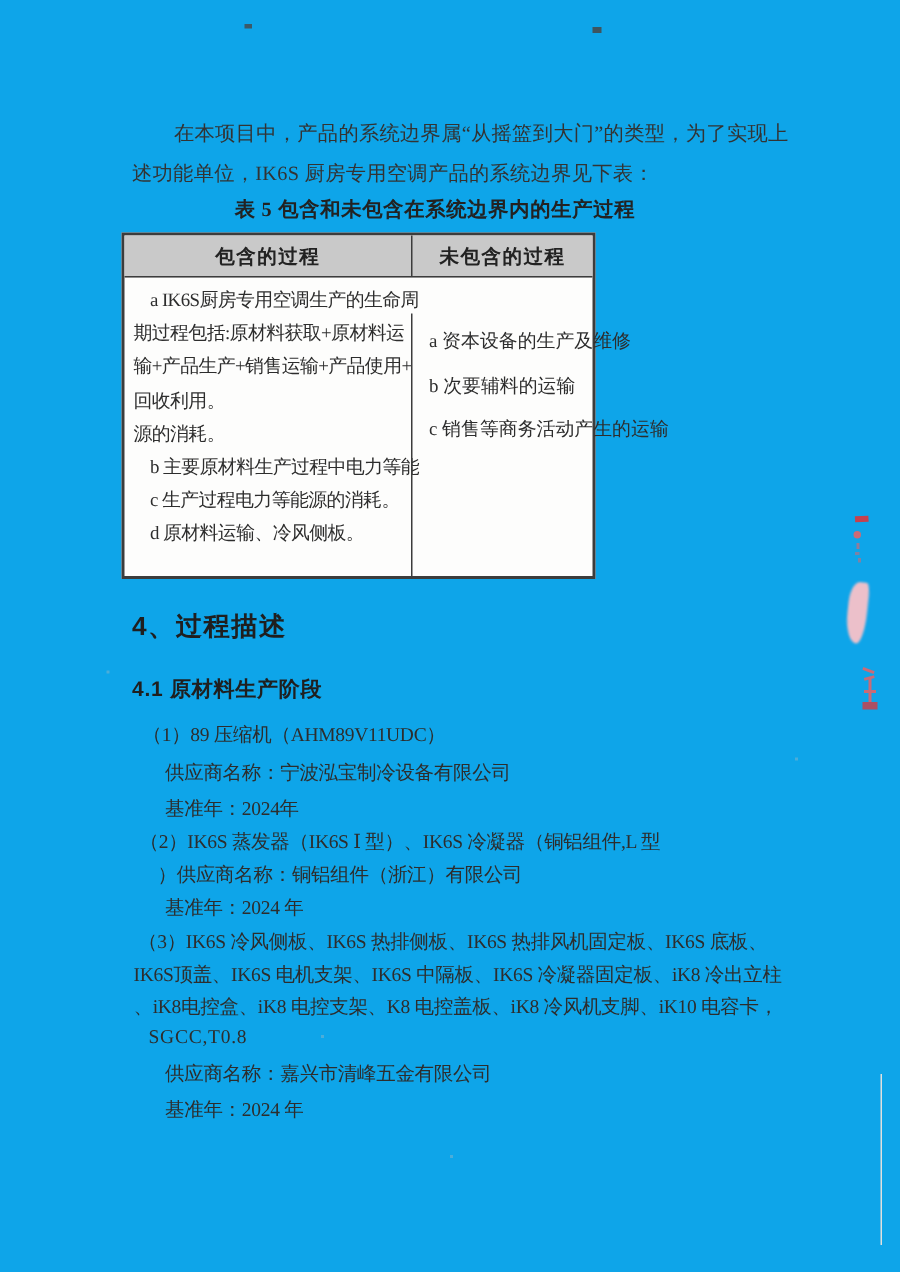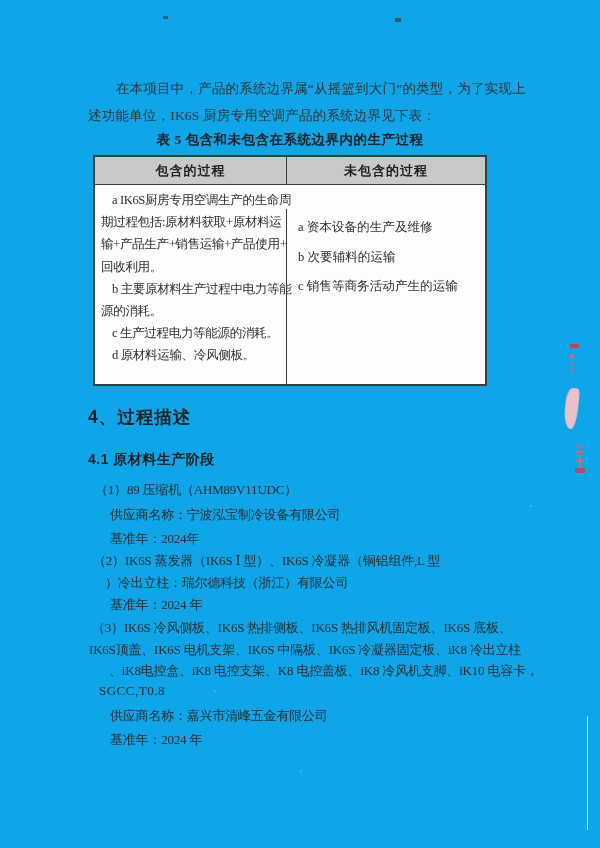--- a/index.html
+++ b/index.html
@@ -19,21 +19,21 @@
   
   .intro-line{font-size:13.5px;letter-spacing:0.2px;color:#333;}
   
   .tbl-title{
     position:absolute;top:131px;left:93px;width:394px;
     text-align:center;font-weight:bold;font-size:13.5px;color:#222;
     letter-spacing:0.5px;
   }
   
   .proc-table{
-    position:absolute;left:93px;top:155px;width:394px;height:231px;
+    position:absolute;left:81px;top:155px;width:316px;height:231px;
     border:2px solid #3c3c3c;box-sizing:border-box;
     background:#fdfdfc;
   }
   .proc-table .thead{
     display:flex;height:28px;background:#c9c9c9;
     border-bottom:1.5px solid #3c3c3c;box-sizing:border-box;
   }
   .th{
     display:flex;align-items:center;justify-content:center;
     font-weight:600;font-size:13px;color:#222;letter-spacing:1px;
@@ -87,47 +87,47 @@
     <div class="thead">
       <div class="th left">包含的过程</div>
       <div class="th right">未包含的过程</div>
     </div>
     <div class="tbody">
       <div class="td left">
         <div class="cl ind">a IK6S厨房专用空调生产的生命周</div>
         <div class="cl">期过程包括:原材料获取+原材料运</div>
         <div class="cl">输+产品生产+销售运输+产品使用+</div>
         <div class="cl">回收利用。</div>
+        <div class="cl">源的消耗。</div>
         <div class="cl ind">b 主要原材料生产过程中电力等能</div>
-        <div class="cl">源的消耗。</div>
         <div class="cl ind">c 生产过程电力等能源的消耗。</div>
         <div class="cl ind">d 原材料运输、冷风侧板。</div>
       </div>
       <div class="td right">
         <div class="cl">a 资本设备的生产及维修</div>
         <div class="cl">b 次要辅料的运输</div>
         <div class="cl">c 销售等商务活动产生的运输</div>
       </div>
     </div>
   </div>
 
   <div class="h-main">4、过程描述</div>
   <div class="h-sub">4.1 原材料生产阶段</div>
 
   <div class="line" style="top:481px;left:95px;text-align:center;">（1）89 压缩机（AHM89V11UDC）</div>
   <div class="line" style="top:506px;left:110px;">供应商名称：宁波泓宝制冷设备有限公司</div>
   <div class="line" style="top:530px;left:110px;">基准年：2024年</div>
 
   <div class="line" style="top:552px;left:93px;">（2）IK6S 蒸发器（IK6S Ⅰ 型）、IK6S 冷凝器（铜铝组件,L 型</div>
-  <div class="line" style="top:574px;left:105px;">）冷出立柱：瑞尔德科技（浙江）有限公司</div>
+  <div class="line" style="top:574px;left:105px;">）供应商名称：铜铝组件（浙江）有限公司</div>
   <div class="line" style="top:596px;left:110px;">基准年：2024 年</div>
 
   <div class="line" style="top:619px;left:92px;">（3）IK6S 冷风侧板、IK6S 热排侧板、IK6S 热排风机固定板、IK6S 底板、</div>
   <div class="line" style="top:641px;left:89px;">IK6S顶盖、IK6S 电机支架、IK6S 中隔板、IK6S 冷凝器固定板、iK8 冷出立柱</div>
-  <div class="line" style="top:662px;left:89px;margin-left:20px;">、iK8电控盒、iK8 电控支架、K8 电控盖板、iK8 冷风机支脚、iK10 电容卡，</div>
+  <div class="line" style="top:662px;left:89px;">、iK8电控盒、iK8 电控支架、K8 电控盖板、iK8 冷风机支脚、iK10 电容卡，</div>
   <div class="line" style="top:683px;left:99px;letter-spacing:0.5px;">SGCC,T0.8</div>
   <div class="line" style="top:707px;left:110px;">供应商名称：嘉兴市清峰五金有限公司</div>
   <div class="line" style="top:731px;left:110px;">基准年：2024 年</div>
 
   <div class="speck" style="left:163px;top:16px;width:5px;height:3px;opacity:.8;"></div>
   <div class="speck" style="left:395px;top:18px;width:6px;height:4px;opacity:.85;"></div>
   <div class="faint" style="left:71px;top:447px;width:2px;height:2px;"></div>
   <div class="faint" style="left:214px;top:690px;width:2px;height:2px;"></div>
   <div class="faint" style="left:530px;top:505px;width:2px;height:2px;"></div>
   <div class="faint" style="left:300px;top:770px;width:2px;height:2px;"></div>

